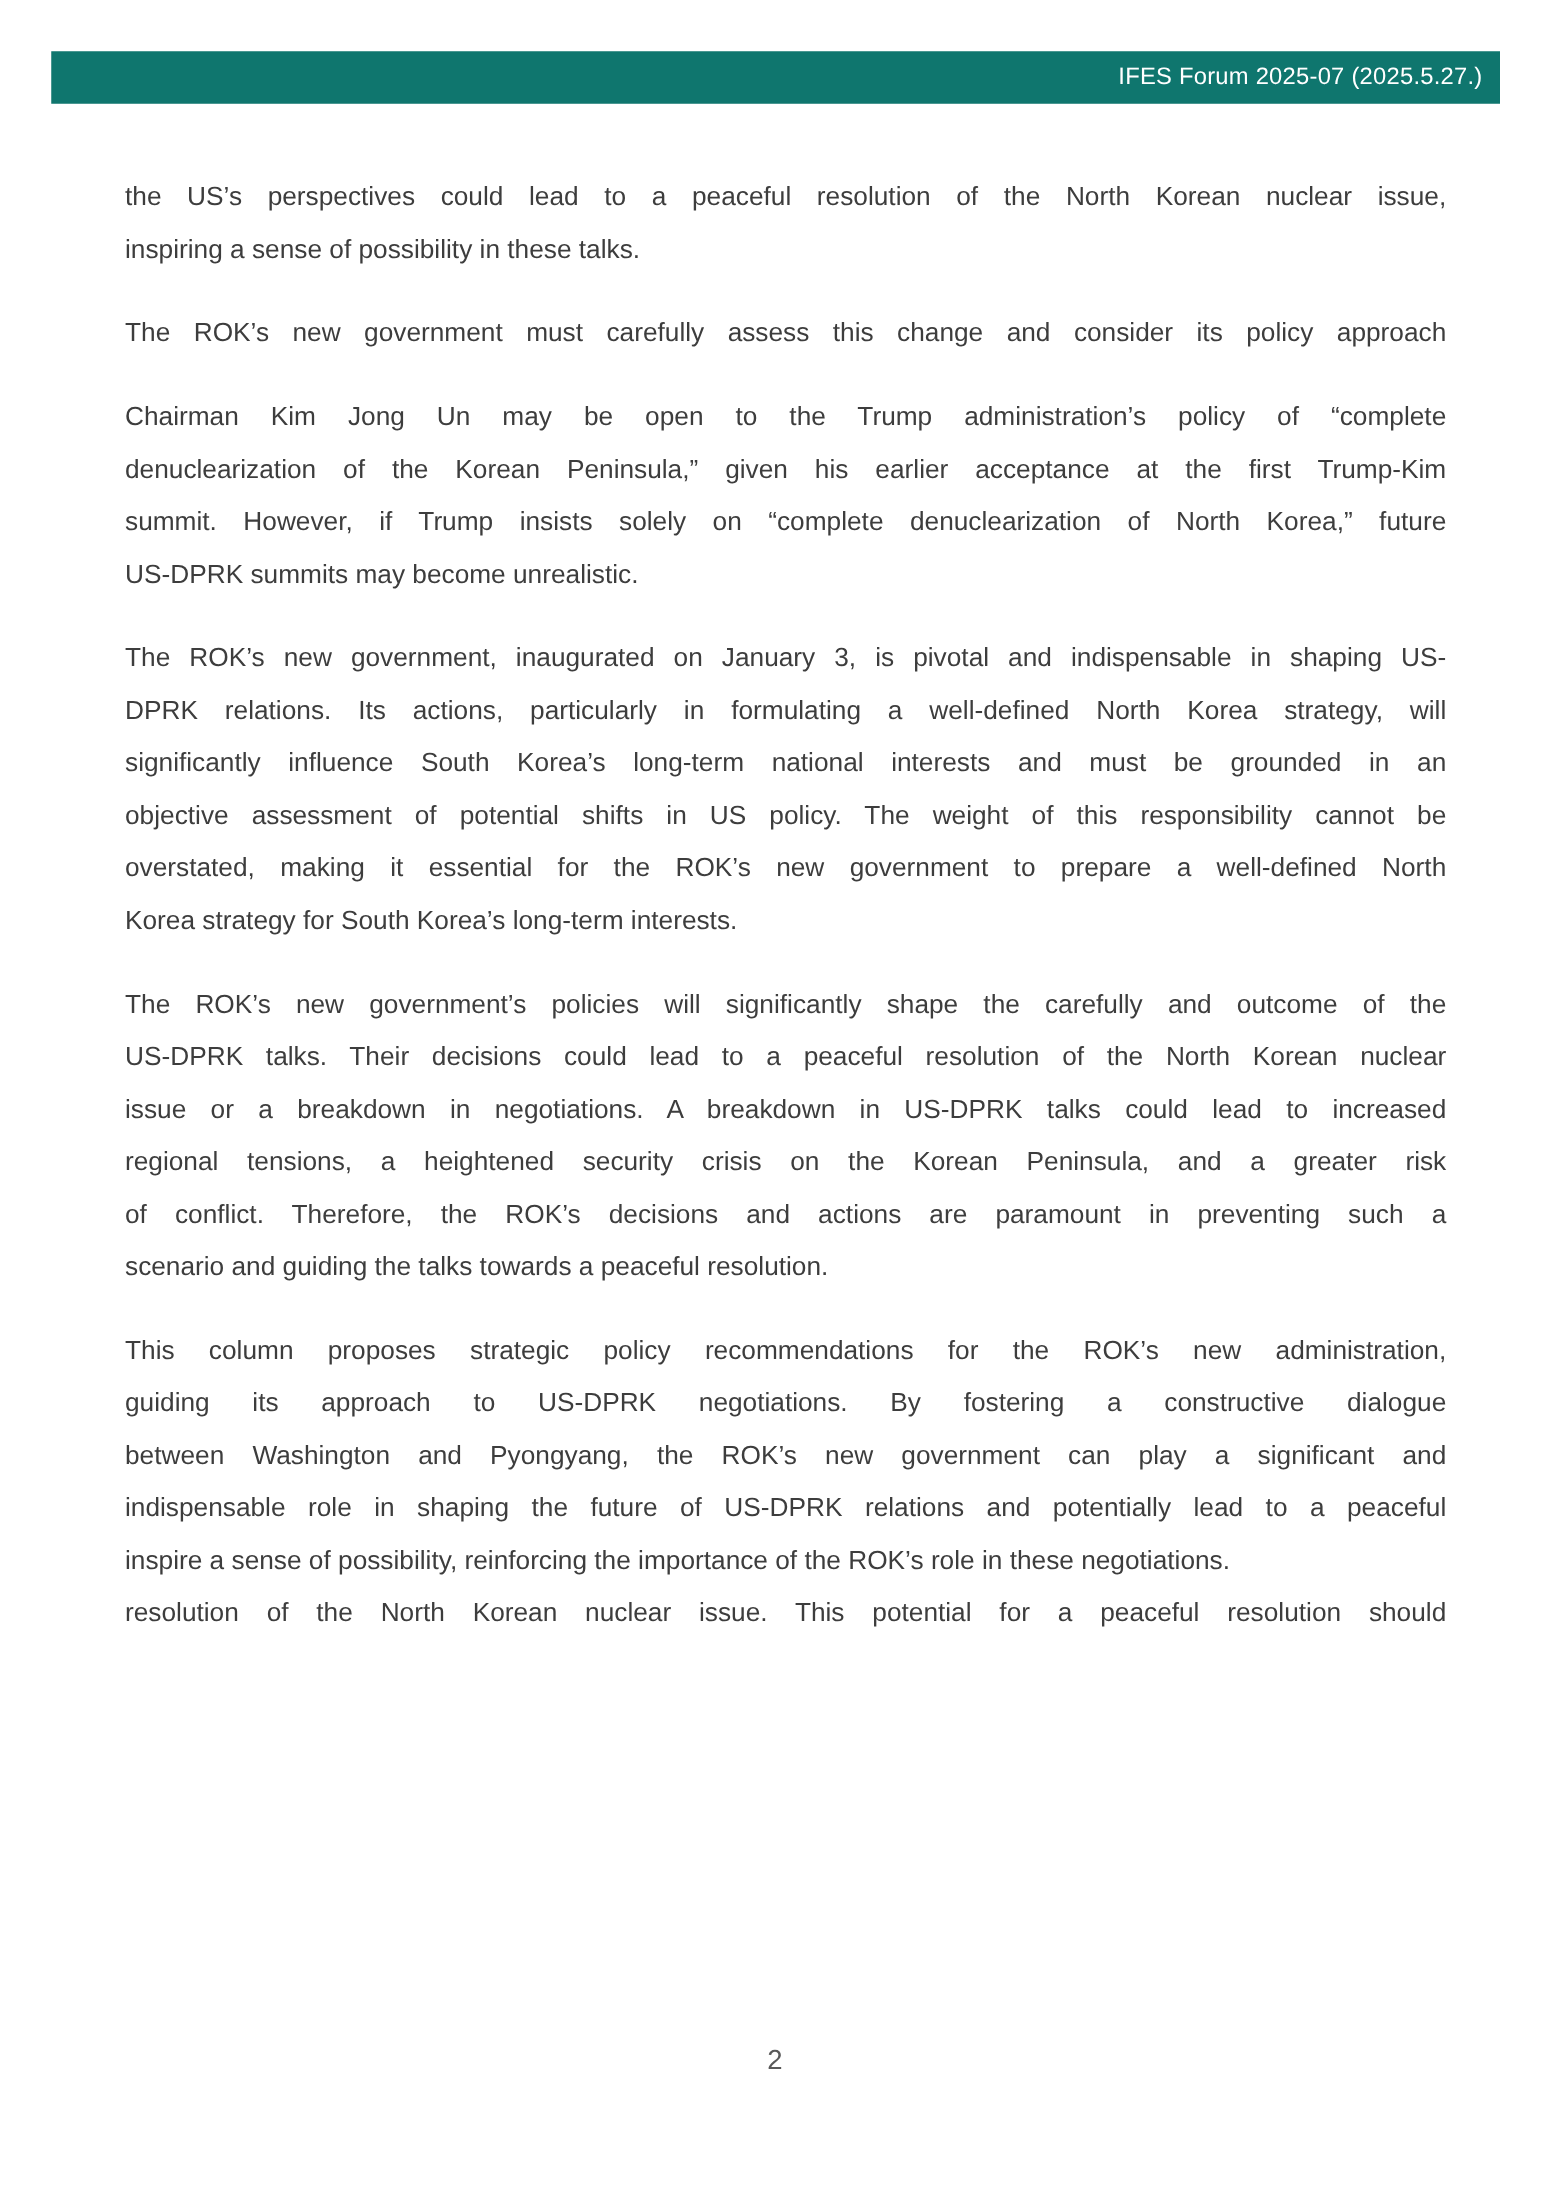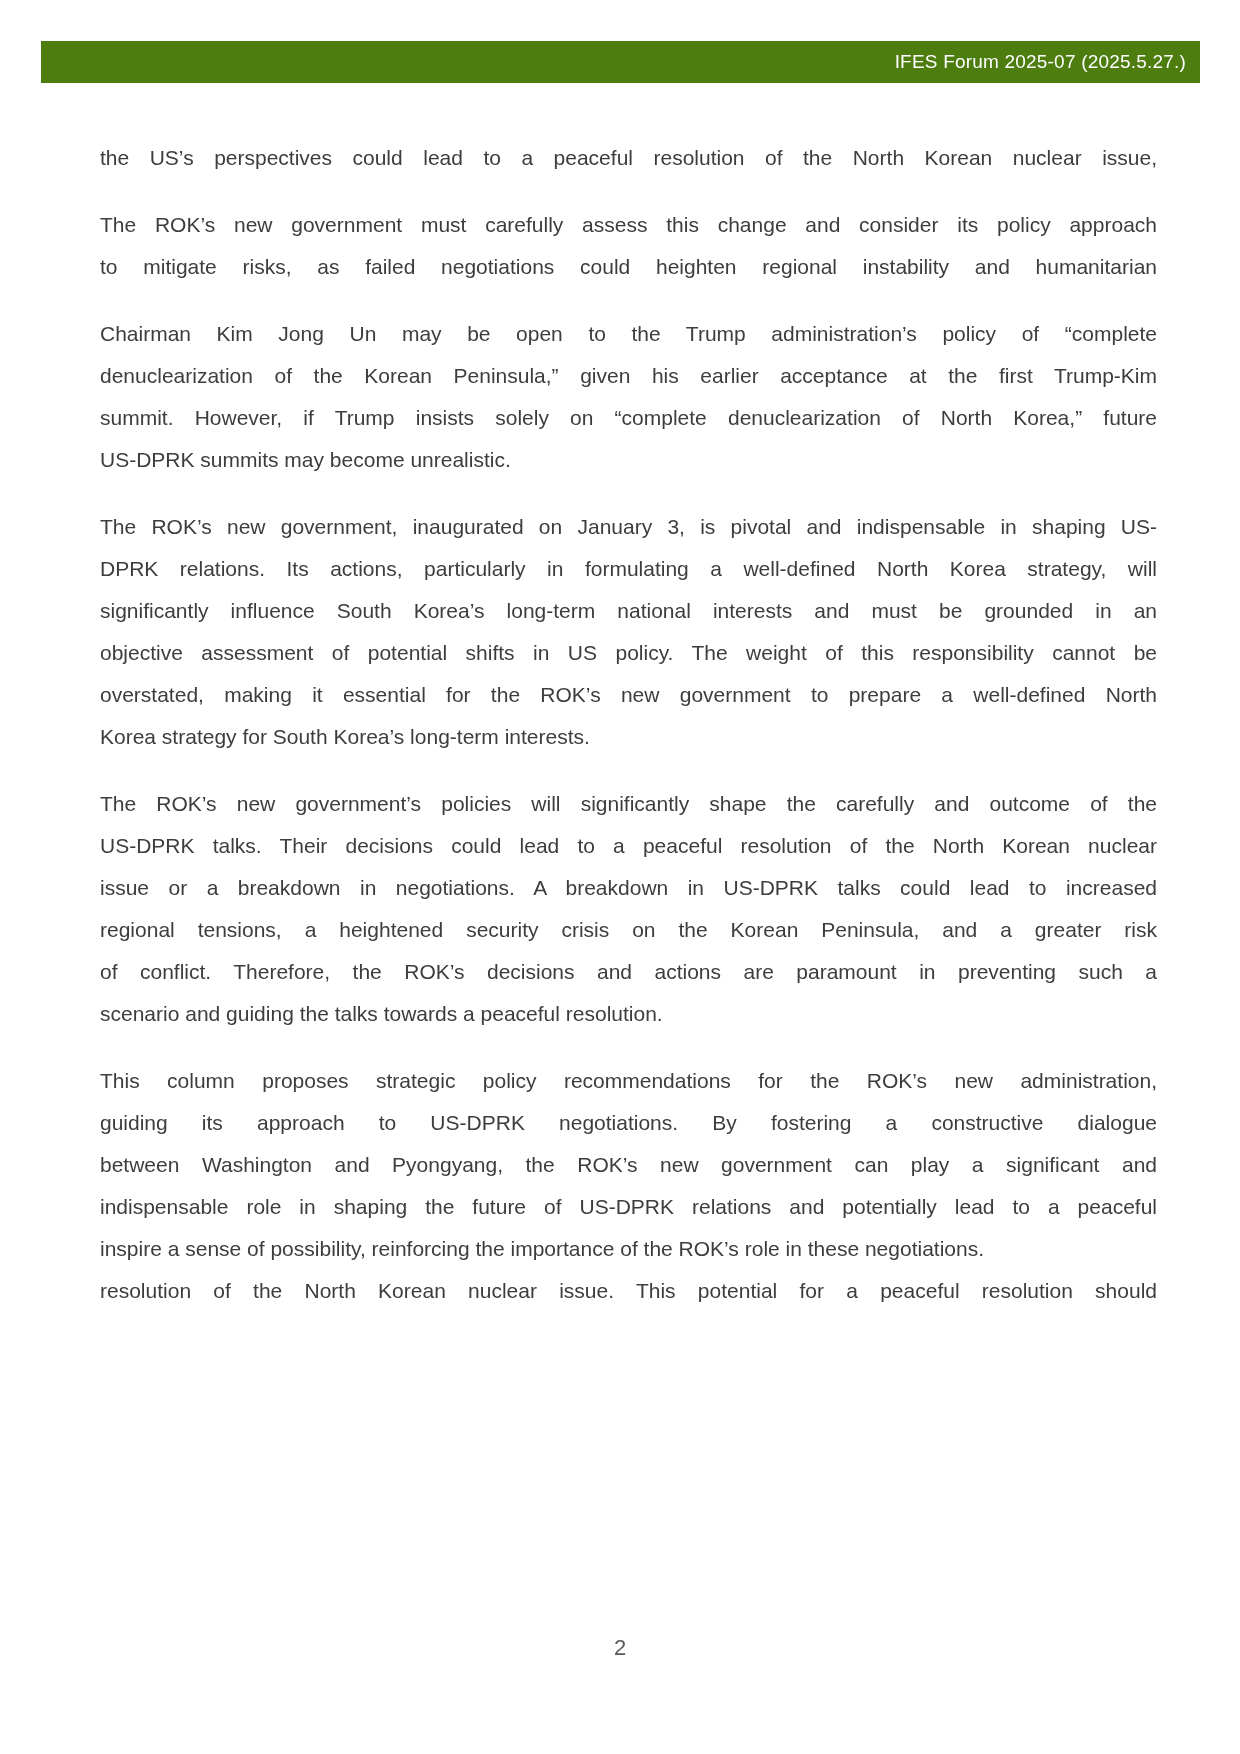--- a/index.html
+++ b/index.html
@@ -62,31 +62,31 @@
     color: #595959;
     font-size: 22px;
     line-height: 30px;
   }
 </style>
 </head>
 <body>
 
 <div class="page">
 
-  <div class="header-bar" style="background: #4d7c0f;">
+  <div class="header-bar" style="background: #0f766e;">
     <span class="header-label" style="color: rgb(255, 255, 255);">IFES Forum 2025-07 (2025.5.27.)</span>
   </div>
 
   <div class="body-text" style="color: rgb(61, 61, 61);">
       <div class="paragraph">
         <div class="text-line">the US’s perspectives could lead to a peaceful resolution of the North Korean nuclear issue,</div>
+        <div class="text-line last-line">inspiring a sense of possibility in these talks.</div>
       </div>
       <div class="paragraph">
         <div class="text-line">The ROK’s new government must carefully assess this change and consider its policy approach</div>
-        <div class="text-line">to mitigate risks, as failed negotiations could heighten regional instability and humanitarian</div>
       </div>
       <div class="paragraph">
         <div class="text-line">Chairman Kim Jong Un may be open to the Trump administration’s policy of “complete</div>
         <div class="text-line">denuclearization of the Korean Peninsula,” given his earlier acceptance at the first Trump-Kim</div>
         <div class="text-line">summit. However, if Trump insists solely on “complete denuclearization of North Korea,” future</div>
         <div class="text-line last-line">US-DPRK summits may become unrealistic.</div>
       </div>
       <div class="paragraph">
         <div class="text-line">The ROK’s new government, inaugurated on January 3, is pivotal and indispensable in shaping US-</div>
         <div class="text-line">DPRK relations. Its actions, particularly in formulating a well-defined North Korea strategy, will</div>

